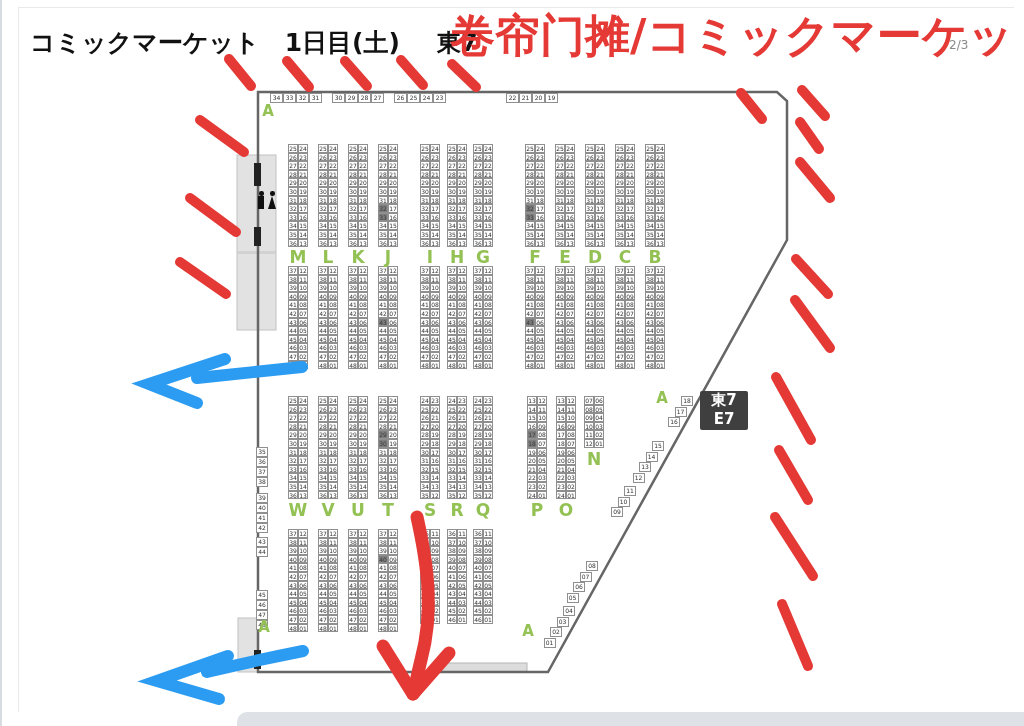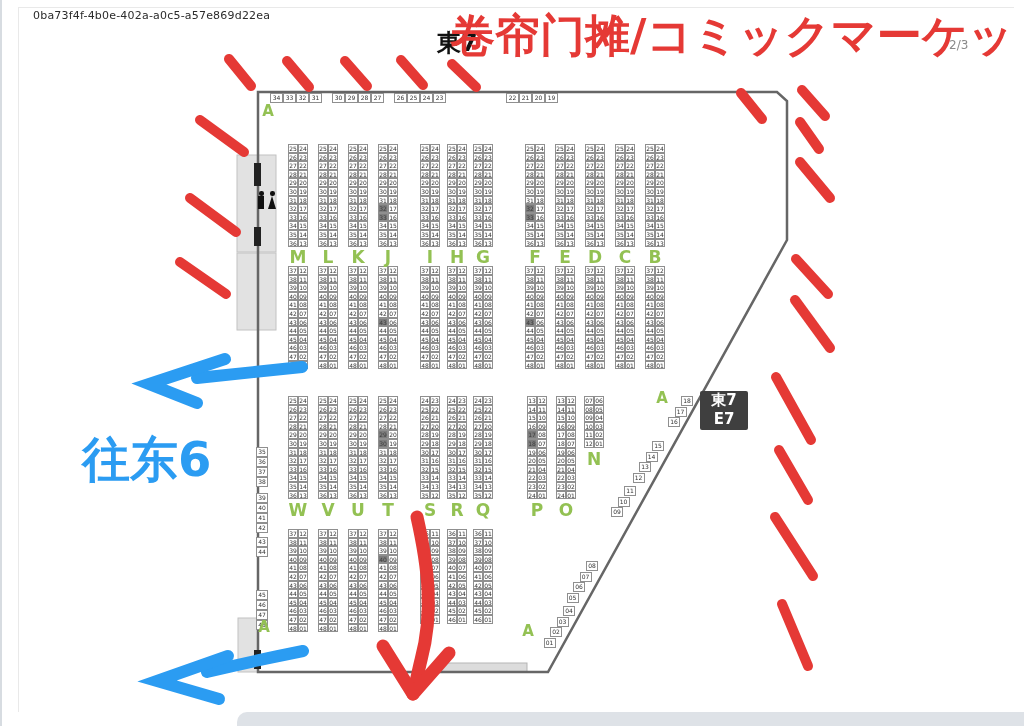--- a/index.html
+++ b/index.html
@@ -39,21 +39,21 @@
 </head>
 <body>
 
 <div id="screen">
 
   <div class="page-edge" style="left:18px;top:7px;width:996px;height:1px;"></div>
   <div class="page-edge" style="left:18px;top:7px;width:1px;height:705px;"></div>
   <div id="right-edge"></div>
   <div id="bottom-band"></div>
 
-  <div id="uuid">0ba73f4f-4b0e-402a-a0c5-a57e869d22ea</div>
+  <div id="title">コミックマーケット　1日目(土)</div>
   <div id="hall-heading">東7</div>
   <div id="page-indicator">2/3</div>
   <div id="red-title">卷帘门摊/コミックマーケット</div>
 
   <svg id="base" class="layer" width="1024" height="726">
 
     <rect x="237" y="155" width="39" height="97" fill="#e2e2e2" stroke="#c2c2c2" stroke-width="1"></rect>
     <rect x="237" y="253" width="39" height="77" fill="#e2e2e2" stroke="#c2c2c2" stroke-width="1"></rect>
     <rect x="238" y="618" width="20" height="54" fill="#e2e2e2" stroke="#c2c2c2" stroke-width="1"></rect>
     <rect x="437" y="663" width="90" height="9" fill="#dcdcdc" stroke="#b5b5b5" stroke-width="1"></rect>
@@ -1153,15 +1153,14 @@
     <g stroke="#2b9cf2" stroke-width="12" stroke-linecap="round" fill="none">
       <path d="M302,367 C265,371 235,374 197,378"></path>
       <path d="M225,359 L149,384 L197,403"></path>
     </g>
     <g stroke="#2b9cf2" stroke-width="12" stroke-linecap="round" fill="none">
       <path d="M303,651 C268,658 240,664 207,672"></path>
       <path d="M228,656 L157,681 L219,699"></path>
     </g>
   </svg>
 
-  <div id="east6">往东6</div>
 
 </div>
 
 </body></html>

